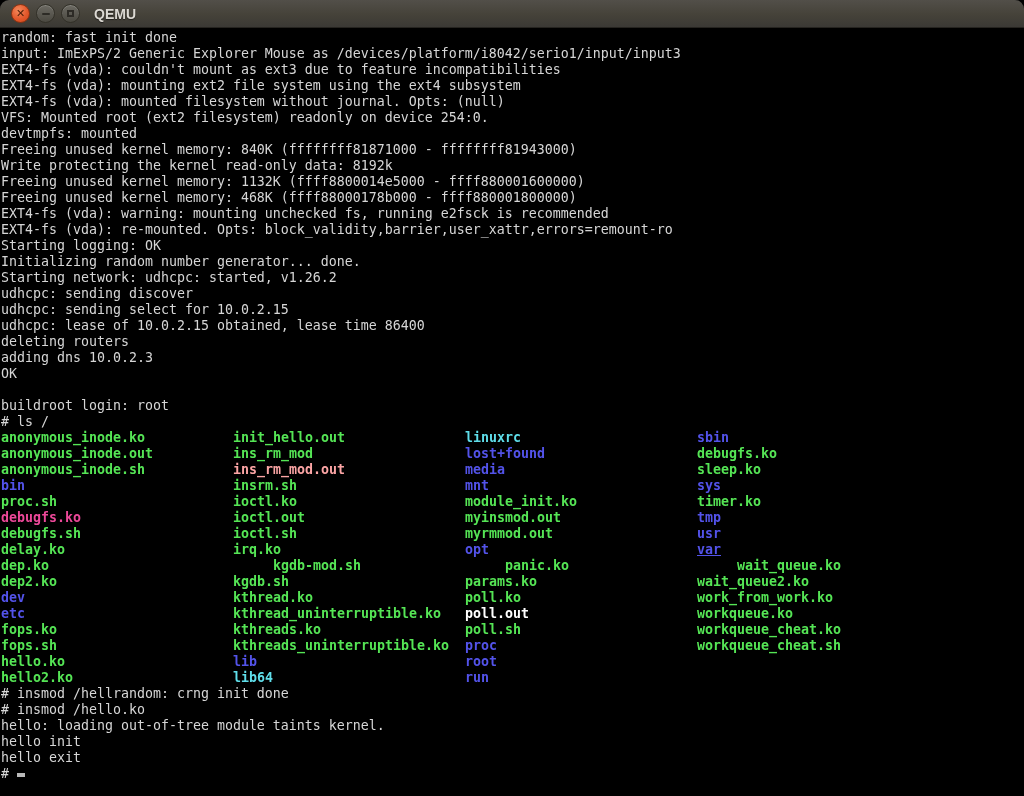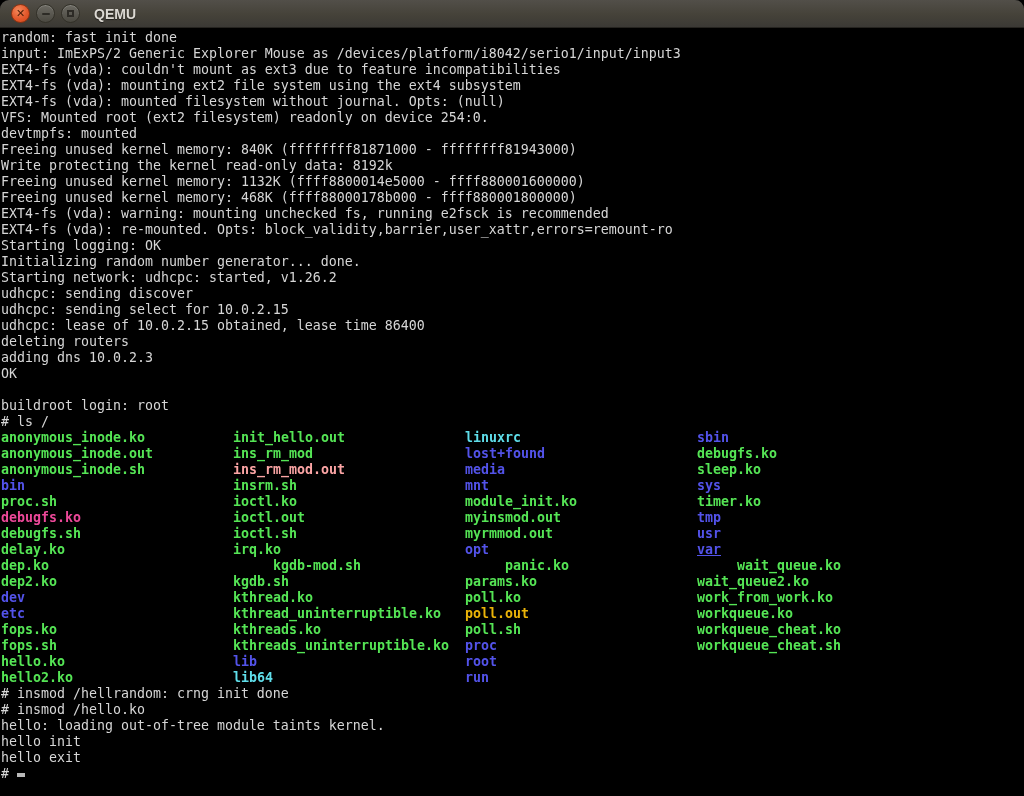--- a/index.html
+++ b/index.html
@@ -113,21 +113,21 @@
       <div class="line"><span class="cell" style="color: rgb(85, 229, 85);">anonymous_inode.out</span><span class="cell" style="color: rgb(85, 229, 85);">ins_rm_mod</span><span class="cell" style="color: rgb(83, 83, 234);">lost+found</span><span class="cell" style="color: rgb(85, 229, 85);">debugfs.ko</span></div>
       <div class="line"><span class="cell" style="color: rgb(85, 229, 85);">anonymous_inode.sh</span><span class="cell" style="color: #fca5a5;">ins_rm_mod.out</span><span class="cell" style="color: rgb(83, 83, 234);">media</span><span class="cell" style="color: rgb(85, 229, 85);">sleep.ko</span></div>
       <div class="line"><span class="cell" style="color: rgb(83, 83, 234);">bin</span><span class="cell" style="color: rgb(85, 229, 85);">insrm.sh</span><span class="cell" style="color: rgb(83, 83, 234);">mnt</span><span class="cell" style="color: rgb(83, 83, 234);">sys</span></div>
       <div class="line"><span class="cell" style="color: rgb(85, 229, 85);">proc.sh</span><span class="cell" style="color: rgb(85, 229, 85);">ioctl.ko</span><span class="cell" style="color: rgb(85, 229, 85);">module_init.ko</span><span class="cell" style="color: rgb(85, 229, 85);">timer.ko</span></div>
       <div class="line"><span class="cell" style="color: #ec4899;">debugfs.ko</span><span class="cell" style="color: rgb(85, 229, 85);">ioctl.out</span><span class="cell" style="color: rgb(85, 229, 85);">myinsmod.out</span><span class="cell" style="color: rgb(83, 83, 234);">tmp</span></div>
       <div class="line"><span class="cell" style="color: rgb(85, 229, 85);">debugfs.sh</span><span class="cell" style="color: rgb(85, 229, 85);">ioctl.sh</span><span class="cell" style="color: rgb(85, 229, 85);">myrmmod.out</span><span class="cell" style="color: rgb(83, 83, 234);">usr</span></div>
       <div class="line"><span class="cell" style="color: rgb(85, 229, 85);">delay.ko</span><span class="cell" style="color: rgb(85, 229, 85);">irq.ko</span><span class="cell" style="color: rgb(83, 83, 234);">opt</span><span class="cell" style="color: rgb(83, 83, 234); text-decoration: underline;">var</span></div>
       <div class="line"><span class="cell" style="color: rgb(85, 229, 85);">dep.ko</span><span class="cell" style="color: rgb(85, 229, 85); margin-left: 40px;">kgdb-mod.sh</span><span class="cell" style="color: rgb(85, 229, 85);">panic.ko</span><span class="cell" style="color: rgb(85, 229, 85);">wait_queue.ko</span></div>
       <div class="line"><span class="cell" style="color: rgb(85, 229, 85);">dep2.ko</span><span class="cell" style="color: rgb(85, 229, 85);">kgdb.sh</span><span class="cell" style="color: rgb(85, 229, 85);">params.ko</span><span class="cell" style="color: rgb(85, 229, 85);">wait_queue2.ko</span></div>
       <div class="line"><span class="cell" style="color: rgb(83, 83, 234);">dev</span><span class="cell" style="color: rgb(85, 229, 85);">kthread.ko</span><span class="cell" style="color: rgb(85, 229, 85);">poll.ko</span><span class="cell" style="color: rgb(85, 229, 85);">work_from_work.ko</span></div>
-      <div class="line"><span class="cell" style="color: rgb(83, 83, 234);">etc</span><span class="cell" style="color: rgb(85, 229, 85);">kthread_uninterruptible.ko</span><span class="cell" style="color: #eab308;">poll.out</span><span class="cell" style="color: rgb(85, 229, 85);">workqueue.ko</span></div>
+      <div class="line"><span class="cell" style="color: rgb(83, 83, 234);">etc</span><span class="cell" style="color: rgb(85, 229, 85);">kthread_uninterruptible.ko</span><span class="cell" style="color: #ffffff;">poll.out</span><span class="cell" style="color: rgb(85, 229, 85);">workqueue.ko</span></div>
       <div class="line"><span class="cell" style="color: rgb(85, 229, 85);">fops.ko</span><span class="cell" style="color: rgb(85, 229, 85);">kthreads.ko</span><span class="cell" style="color: rgb(85, 229, 85);">poll.sh</span><span class="cell" style="color: rgb(85, 229, 85);">workqueue_cheat.ko</span></div>
       <div class="line"><span class="cell" style="color: rgb(85, 229, 85);">fops.sh</span><span class="cell" style="color: rgb(85, 229, 85);">kthreads_uninterruptible.ko</span><span class="cell" style="color: rgb(83, 83, 234);">proc</span><span class="cell" style="color: rgb(85, 229, 85);">workqueue_cheat.sh</span></div>
       <div class="line"><span class="cell" style="color: rgb(85, 229, 85);">hello.ko</span><span class="cell" style="color: rgb(83, 83, 234);">lib</span><span class="cell" style="color: rgb(83, 83, 234);">root</span></div>
       <div class="line"><span class="cell" style="color: rgb(85, 229, 85);">hello2.ko</span><span class="cell" style="color: rgb(95, 222, 234);">lib64</span><span class="cell" style="color: rgb(83, 83, 234);">run</span></div>
       <div class="line"># insmod /hellrandom: crng init done</div>
       <div class="line"># insmod /hello.ko</div>
       <div class="line">hello: loading out-of-tree module taints kernel.</div>
       <div class="line">hello init</div>
       <div class="line">hello exit</div>
       <div class="line"><span># </span><span class="cursor"></span></div>

